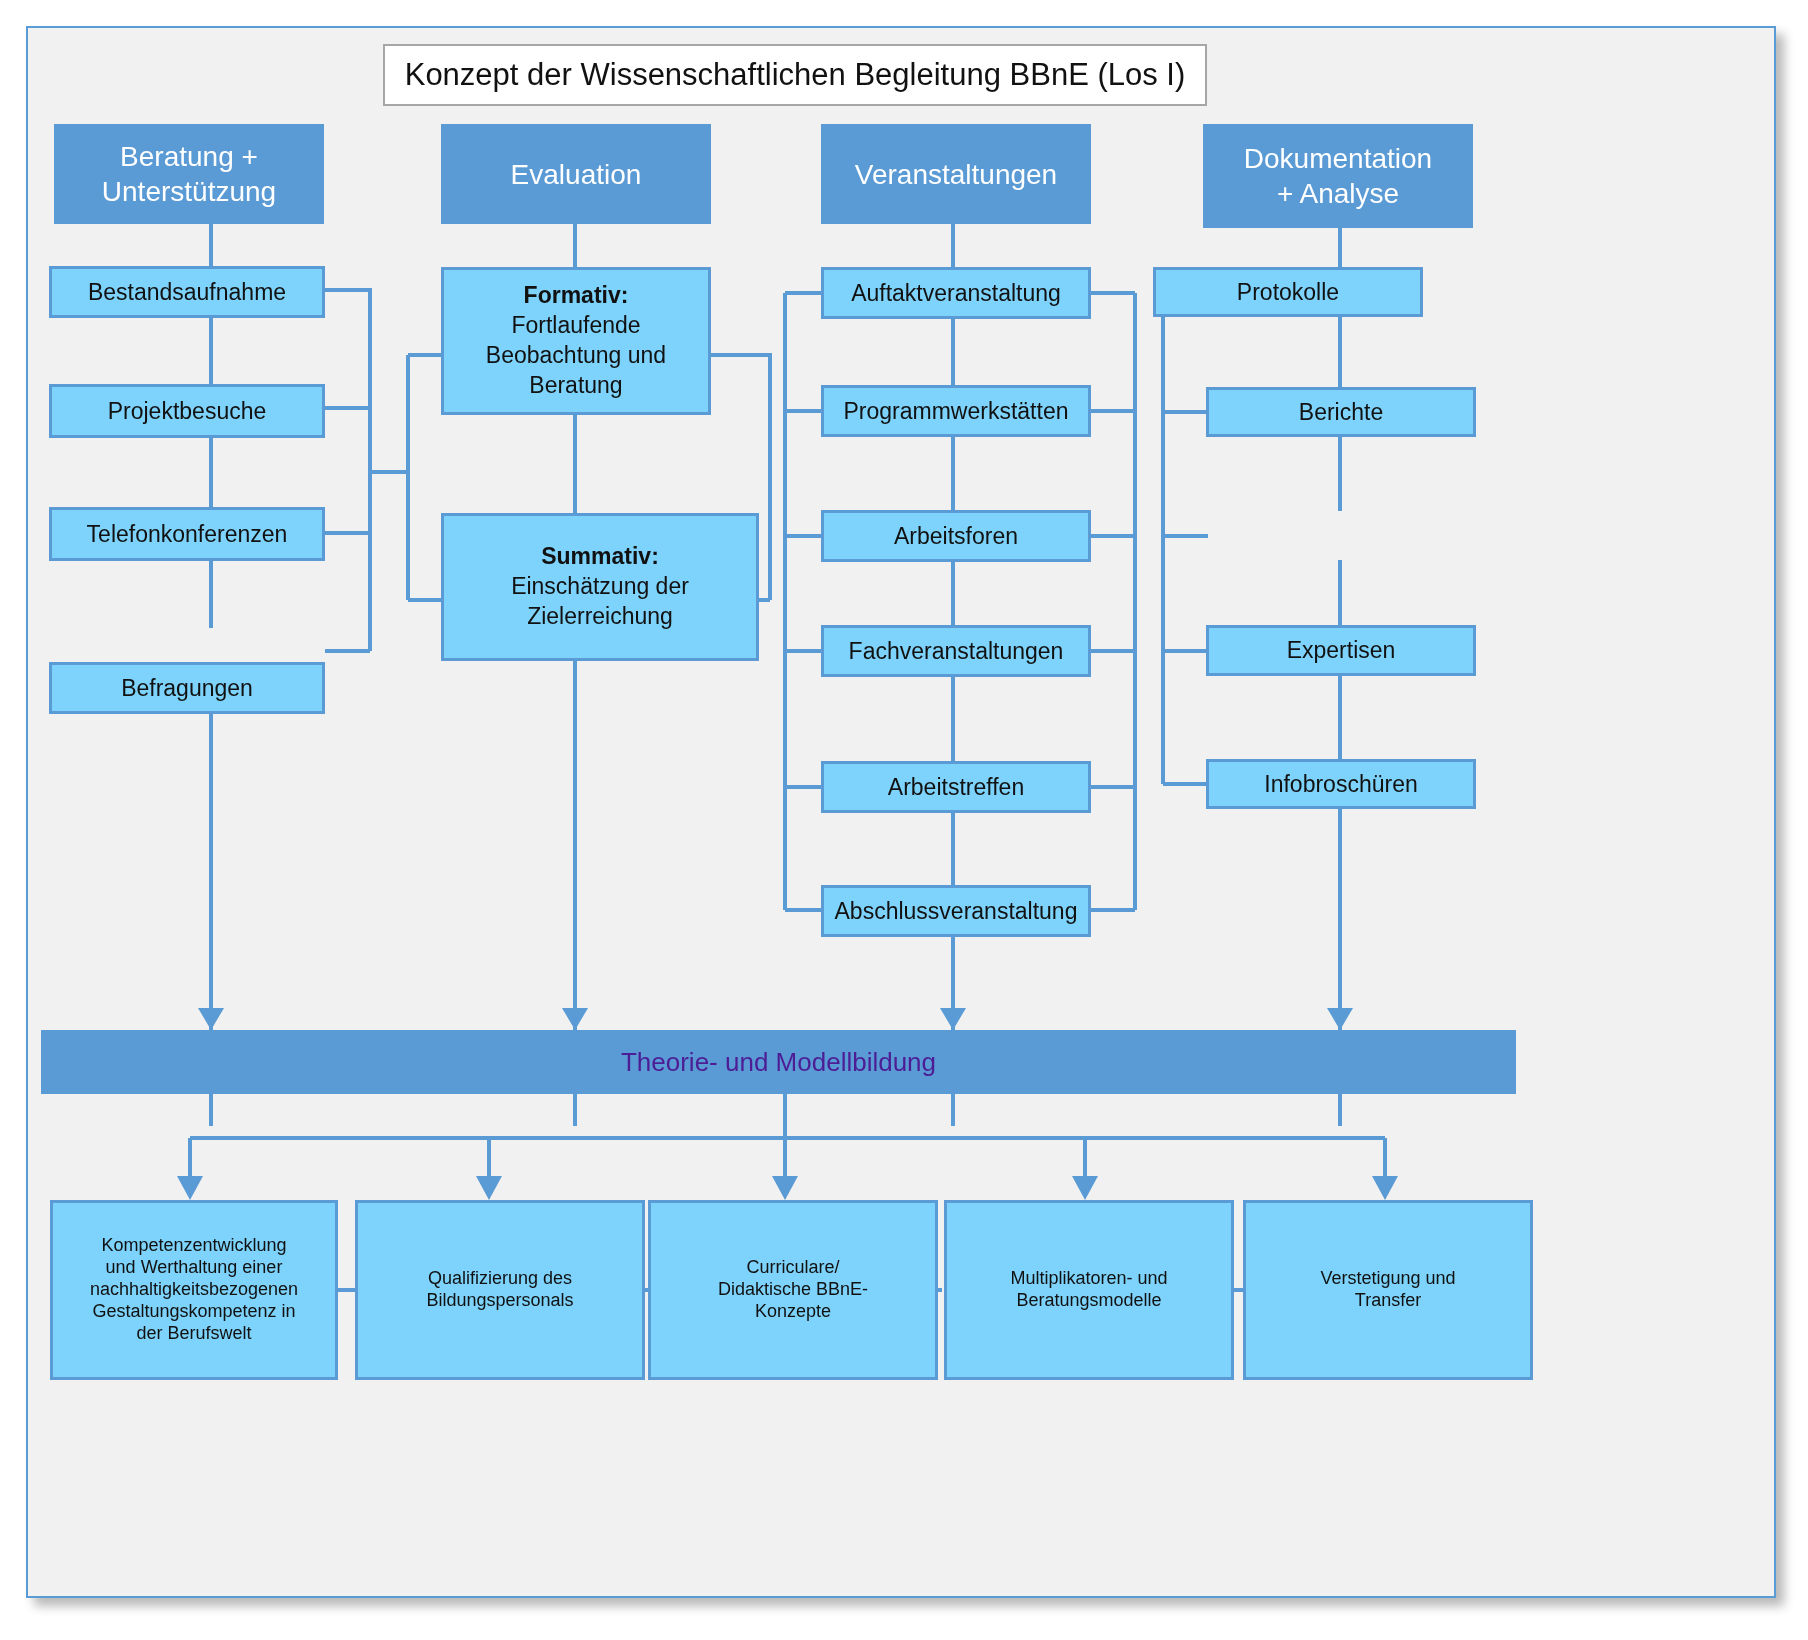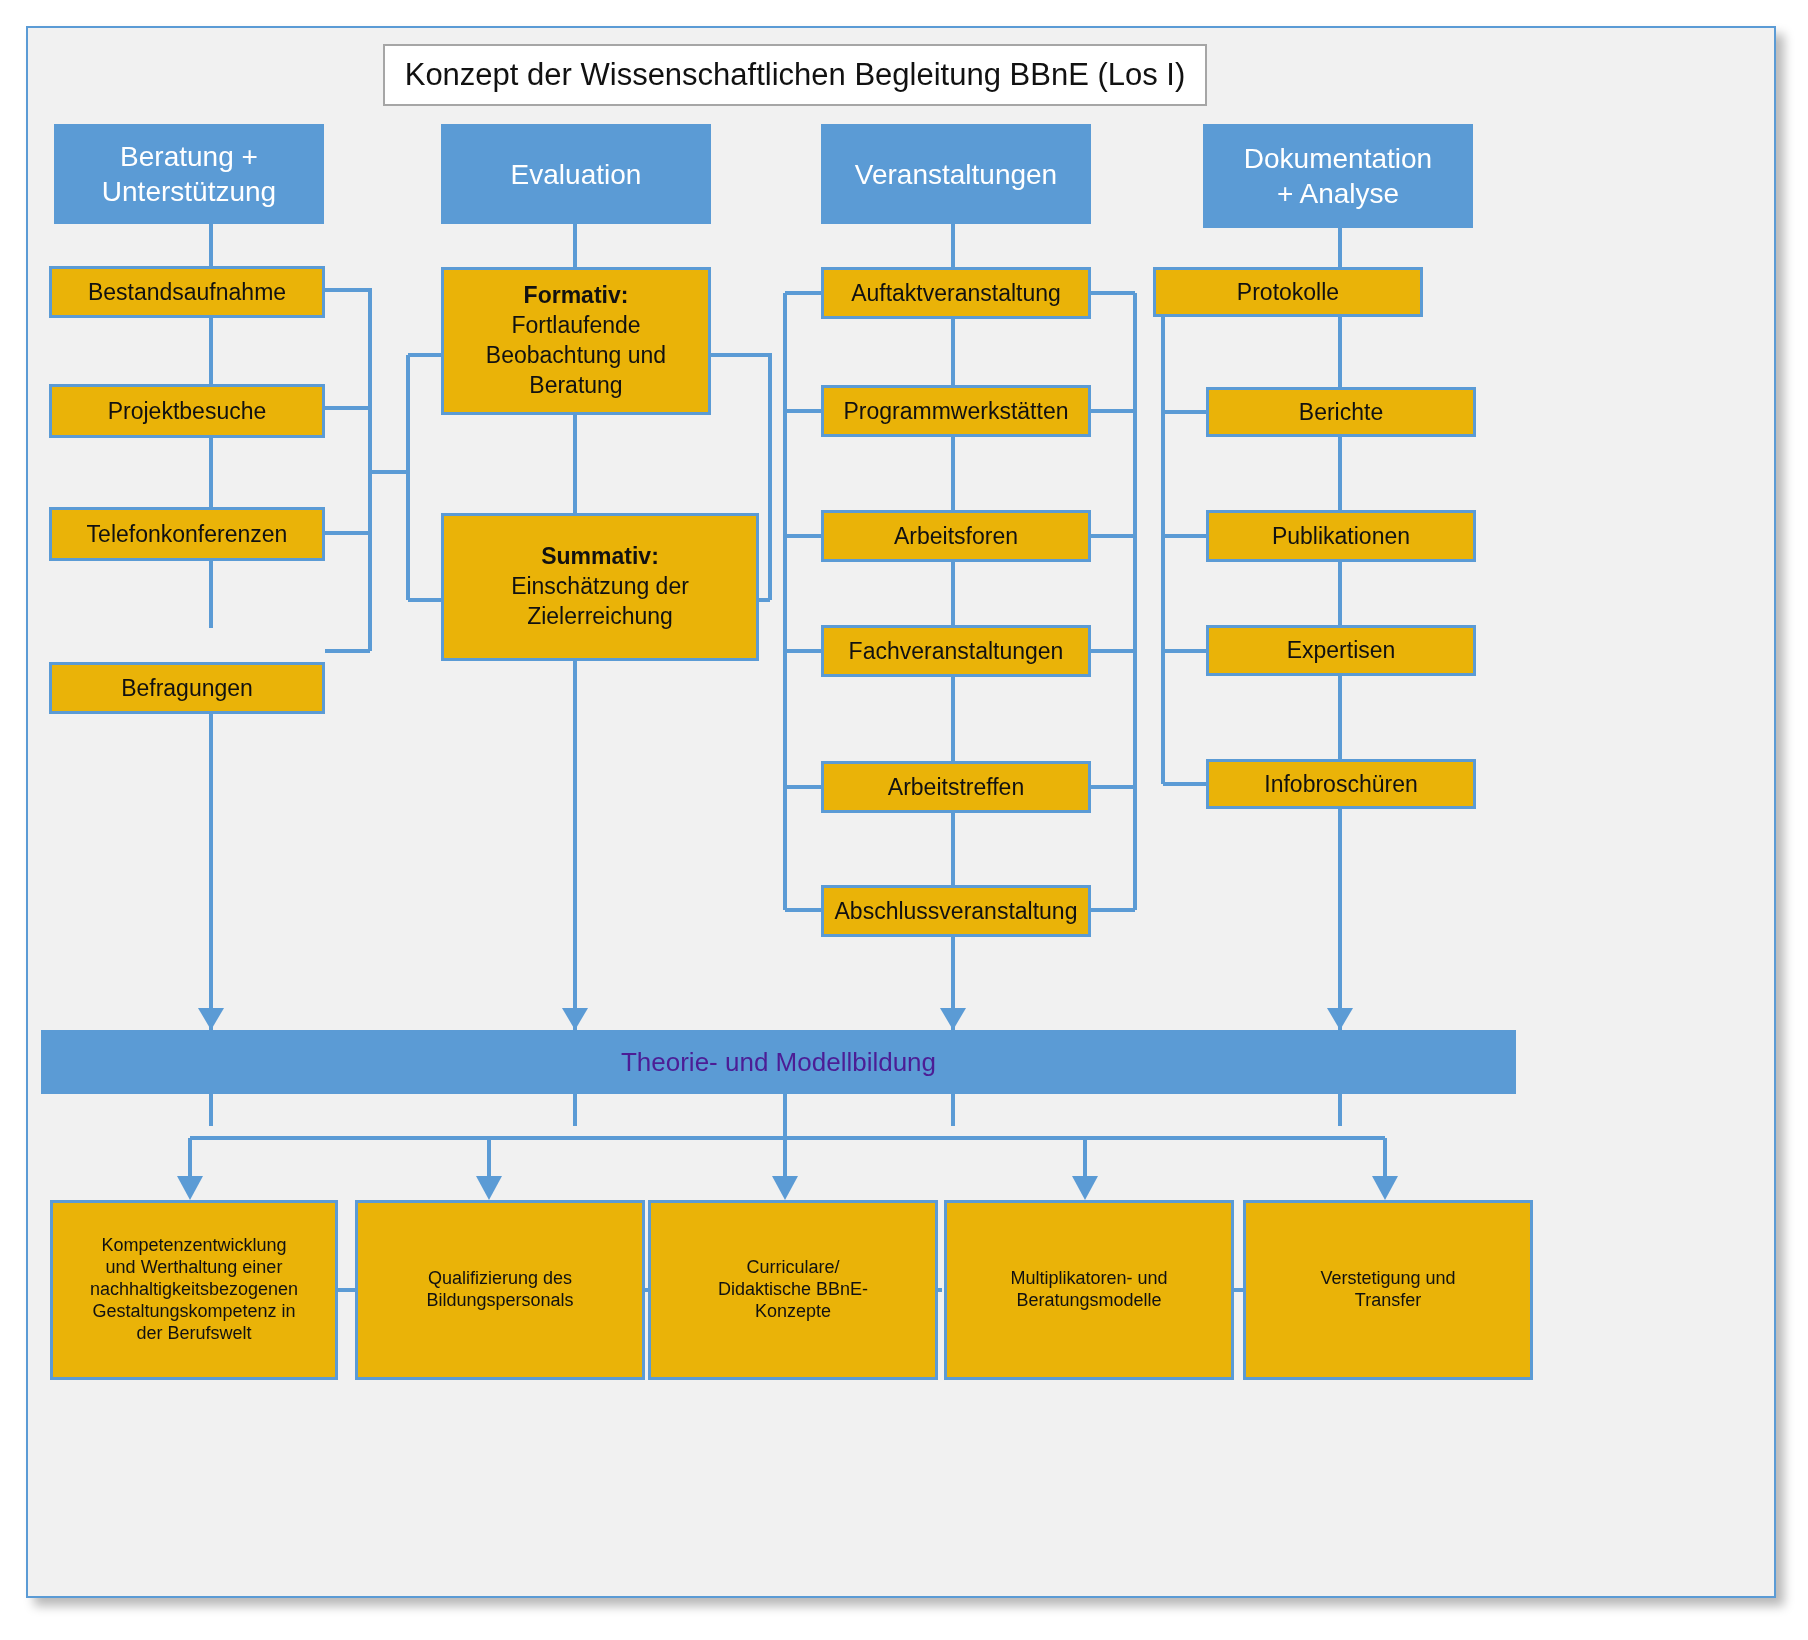--- a/index.html
+++ b/index.html
@@ -35,21 +35,21 @@
     border:2px solid #a6a6a6;
     box-sizing:border-box;
     display:flex; align-items:center; justify-content:center;
     font-size:31px; color:#111;
     white-space:nowrap;
   }
 
   
   .node{
     position:absolute;
-    background:#eab308;
+    background:#7dd3fc;
     border:3px solid #5b9bd5;
     box-sizing:border-box;
     display:flex; align-items:center; justify-content:center;
     text-align:center;
     color:#111;
     font-size:23px;
     line-height:1.22;
     padding:3px 6px;
   }
   .node.small{font-size:18px;}
@@ -228,21 +228,20 @@
 
   <div class="node" style="left:821px; top:267px; width:270px; height:52px;">Auftaktveranstaltung</div>
   <div class="node" style="left:821px; top:385px; width:270px; height:52px;">Programmwerkstätten</div>
   <div class="node" style="left:821px; top:510px; width:270px; height:52px;">Arbeitsforen</div>
   <div class="node" style="left:821px; top:625px; width:270px; height:52px;">Fachveranstaltungen</div>
   <div class="node" style="left:821px; top:761px; width:270px; height:52px;">Arbeitstreffen</div>
   <div class="node" style="left:821px; top:885px; width:270px; height:52px;">Abschlussveranstaltung</div>
 
   <div class="node" style="left:1153px; top:267px; width:270px; height:50px;">Protokolle</div>
   <div class="node" style="left:1206px; top:387px; width:270px; height:50px;">Berichte</div>
-  <div class="node" style="left:1206px; top:510px; width:270px; height:52px;">Publikationen</div>
   <div class="node" style="left:1206px; top:625px; width:270px; height:51px;">Expertisen</div>
   <div class="node" style="left:1206px; top:759px; width:270px; height:50px;">Infobroschüren</div>
 
   <div class="banner" style="left:41px; top:1030px; width:1475px; height:64px;">Theorie- und Modellbildung</div>
 
   <div class="node small" style="left:50px; top:1200px; width:288px; height:180px; flex-direction:column;">
     <div>Kompetenzentwicklung</div>
     <div>und Werthaltung einer</div>
     <div>nachhaltigkeitsbezogenen</div>
     <div>Gestaltungskompetenz in</div>

